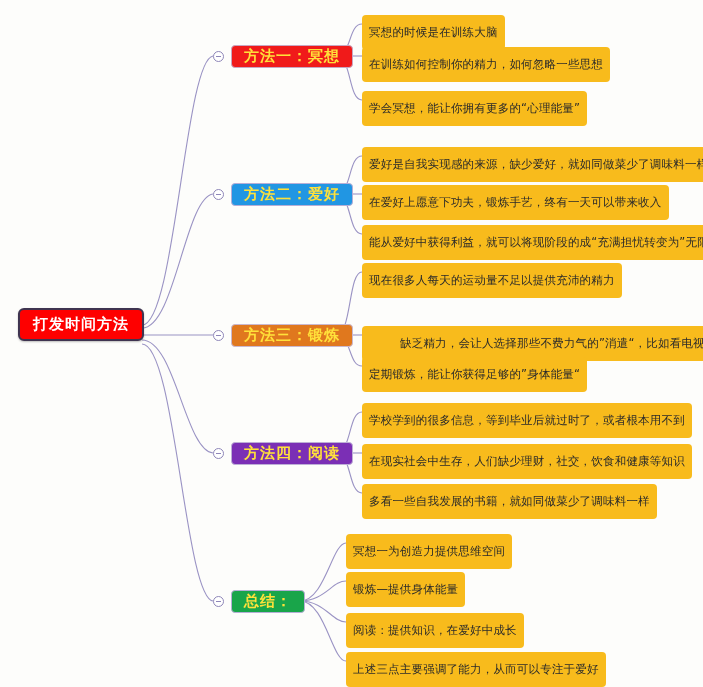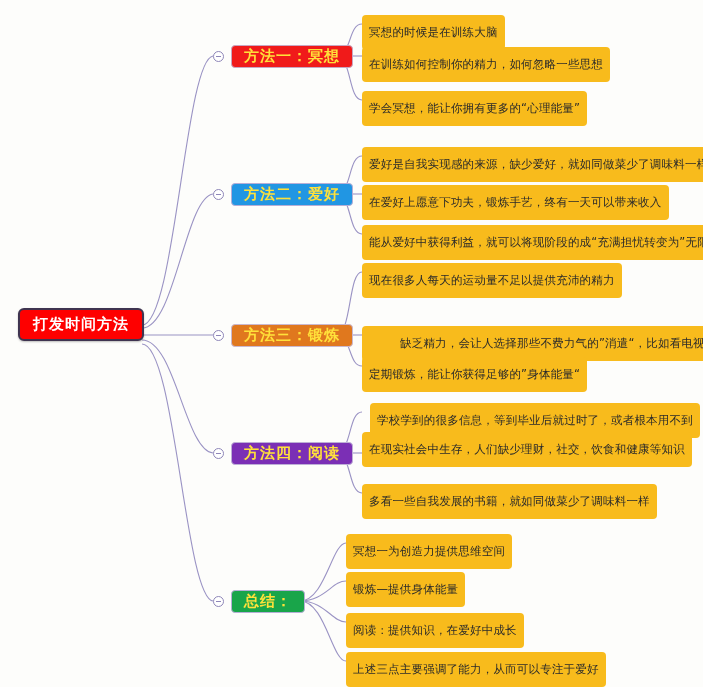--- a/index.html
+++ b/index.html
@@ -148,22 +148,22 @@
   <div class="toggle" style="left:213px; top:330px;"></div>
   <div class="node branch b-orange" style="left:231px; top:324px;">方法三：锻炼</div>
 
   <div class="node leaf" style="left:362px; top:263px;">现在很多人每天的运动量不足以提供充沛的精力</div>
   <div class="node leaf" style="left:362px; top:326px;padding-left:38px;">缺乏精力，会让人选择那些不费力气的”消遣“，比如看电视</div>
   <div class="node leaf" style="left:362px; top:357px;">定期锻炼，能让你获得足够的”身体能量“</div>
 
   <div class="toggle" style="left:213px; top:448px;"></div>
   <div class="node branch b-purple" style="left:231px; top:442px;">方法四：阅读</div>
 
-  <div class="node leaf" style="left:370px; top:403px;">学校学到的很多信息，等到毕业后就过时了，或者根本用不到</div>
-  <div class="node leaf" style="left:362px; top:432px;">在现实社会中生存，人们缺少理财，社交，饮食和健康等知识</div>
+  <div class="node leaf" style="left:362px; top:403px;">学校学到的很多信息，等到毕业后就过时了，或者根本用不到</div>
+  <div class="node leaf" style="left:362px; top:444px;">在现实社会中生存，人们缺少理财，社交，饮食和健康等知识</div>
   <div class="node leaf" style="left:362px; top:484px;">多看一些自我发展的书籍，就如同做菜少了调味料一样</div>
 
   <div class="toggle" style="left:213px; top:596px;"></div>
   <div class="node branch b-green" style="left:231px; top:590px;">总结：</div>
 
   <div class="node leaf" style="left:346px; top:534px;">冥想一为创造力提供思维空间</div>
   <div class="node leaf" style="left:346px; top:572px;">锻炼—提供身体能量</div>
   <div class="node leaf" style="left:346px; top:613px;">阅读：提供知识，在爱好中成长</div>
   <div class="node leaf" style="left:346px; top:652px;">上述三点主要强调了能力，从而可以专注于爱好</div>
 

